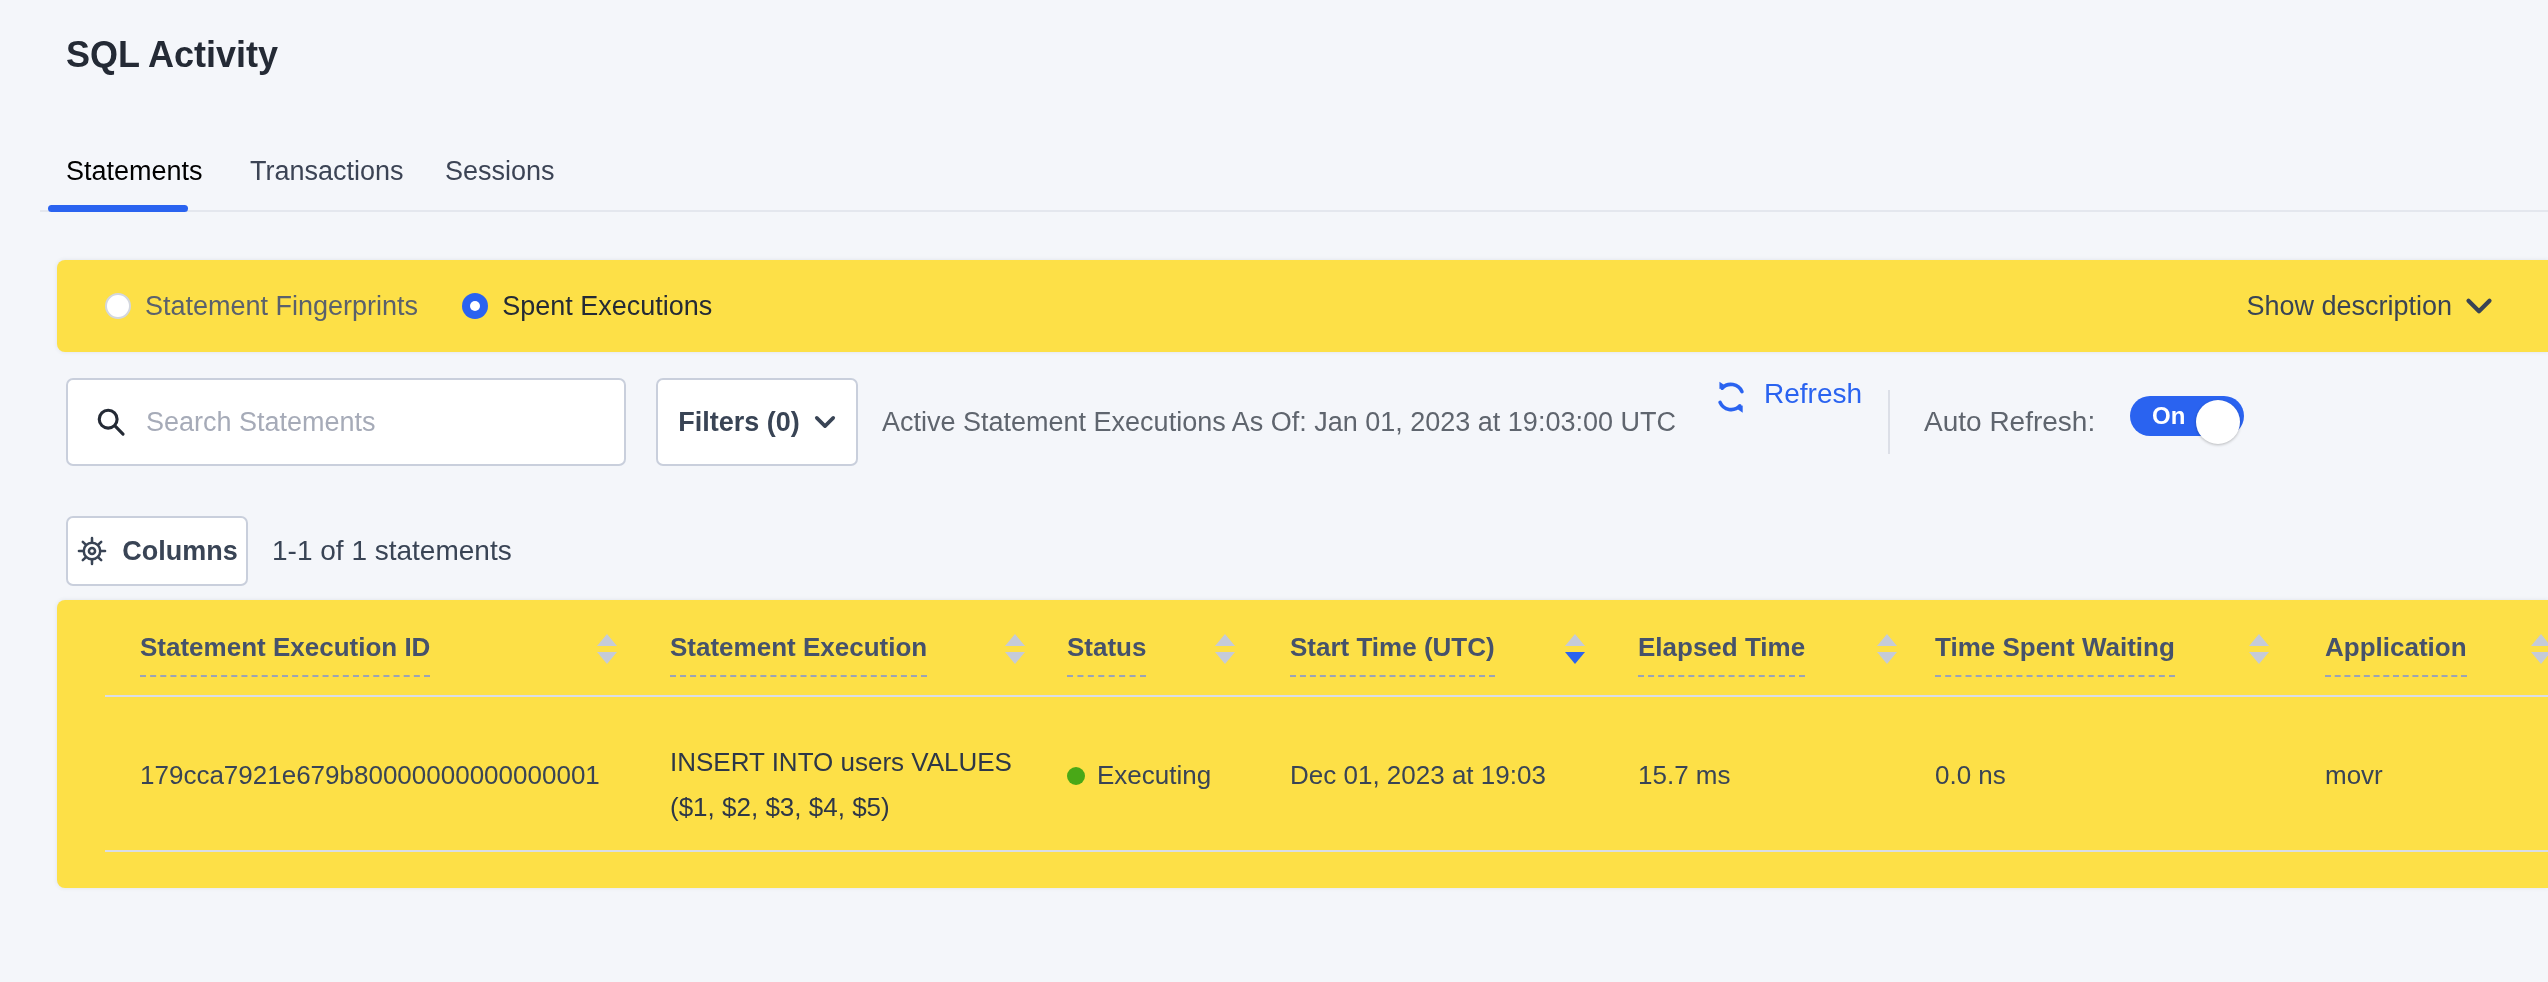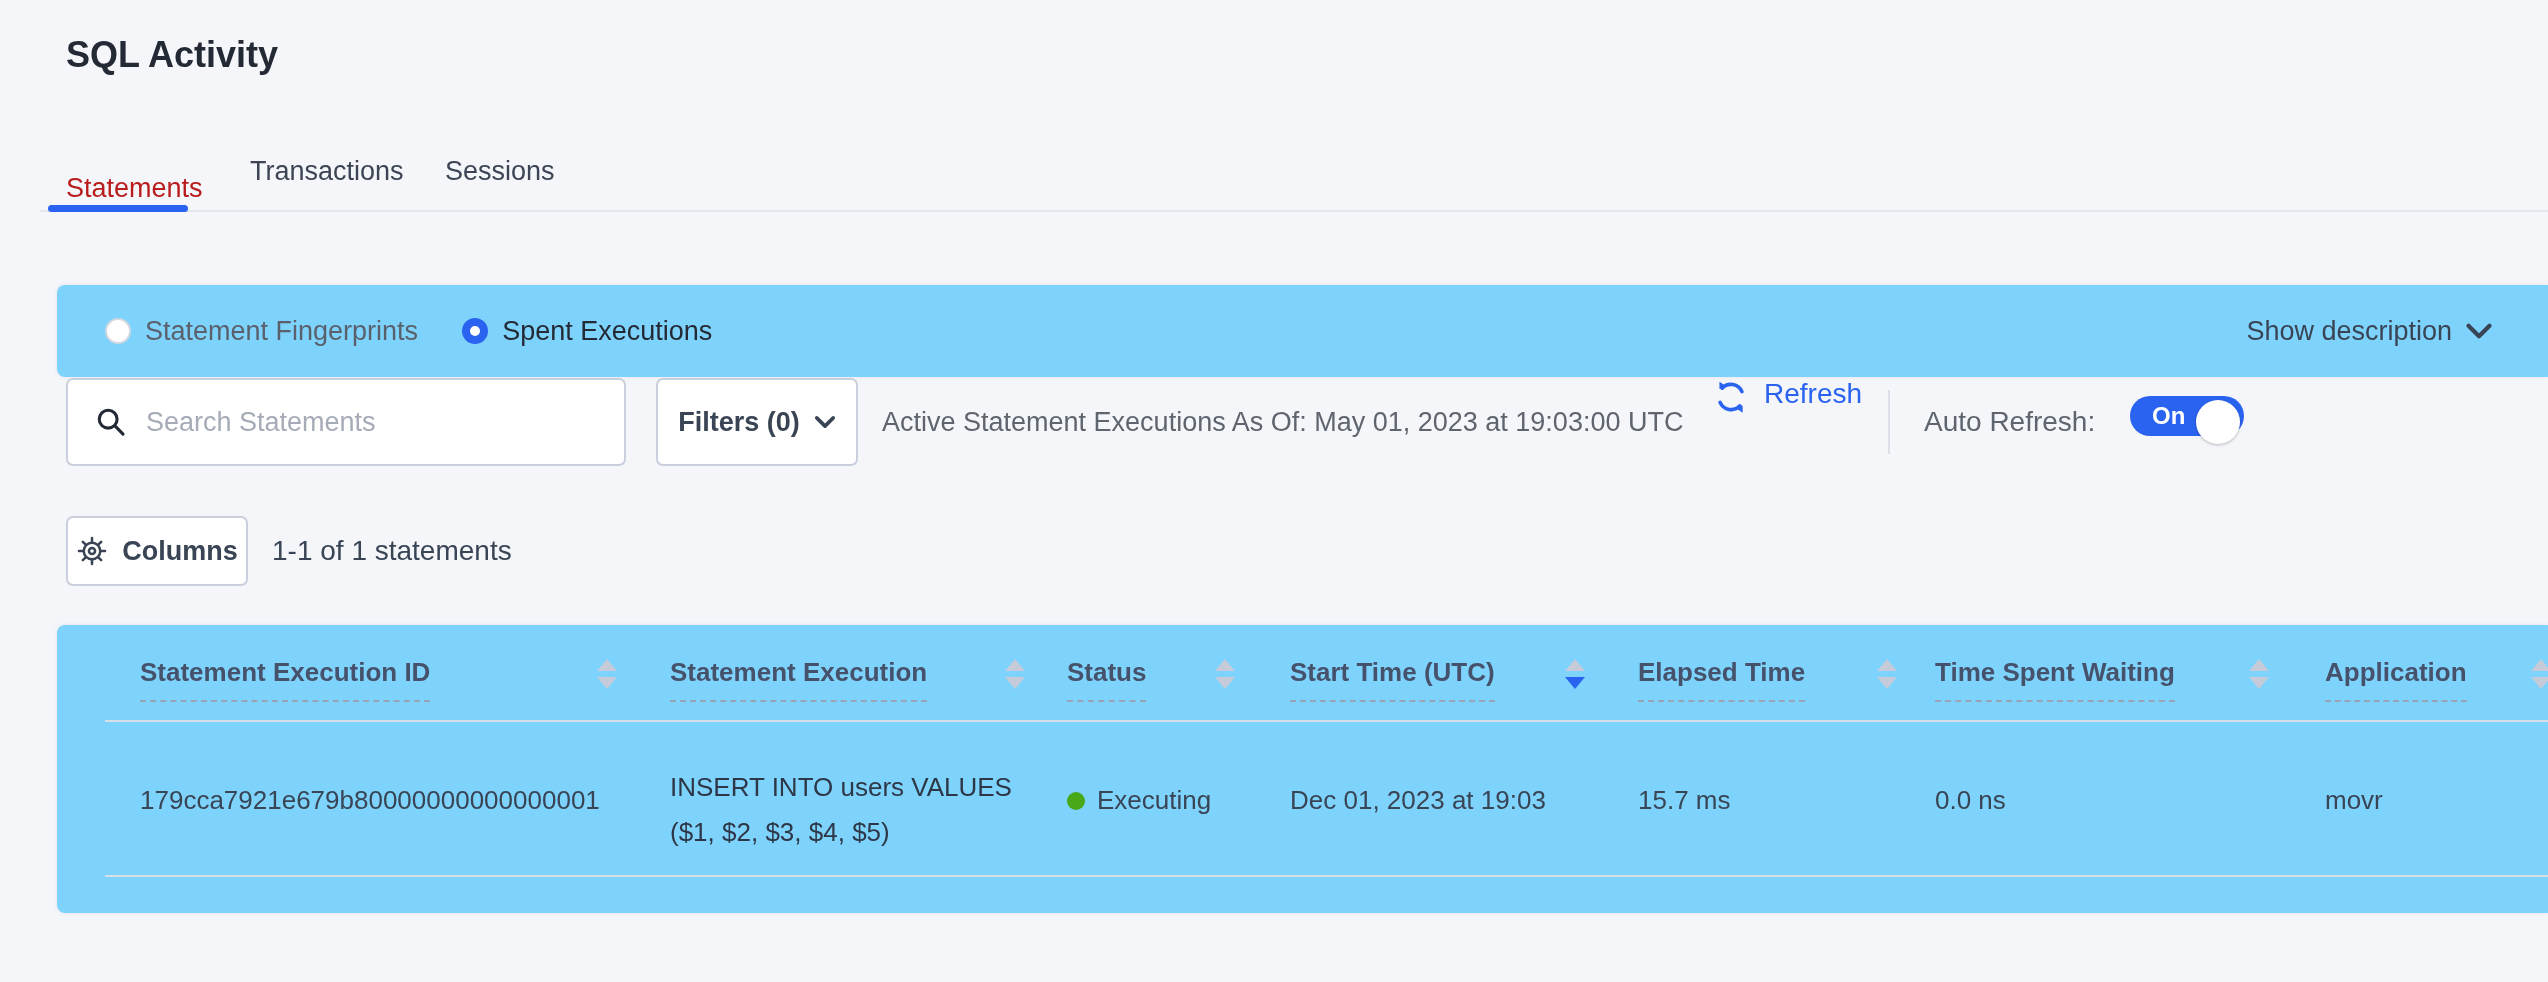--- a/index.html
+++ b/index.html
@@ -11,25 +11,25 @@
     position:relative;
     overflow:hidden;
   }
   .page { position:absolute; inset:0; }
 
   
   .page-title { position:absolute; left:66px; top:34px; font-size:36px; font-weight:700; color:#242a35; }
 
   .tabs-line { position:absolute; left:40px; right:0; top:210px; height:2px; background:#e4e7ee; }
   .tab { position:absolute; top:156px; font-size:27px; color:#3c4455; cursor:pointer; }
-  .tab.active { color:#b91c1c;margin-top:17px; }
+  .tab.active { color:#000000; }
   .tab-underline { position:absolute; left:48px; top:205px; width:140px; height:7px; background:#2a63f0; border-radius:4px; }
 
   
-  .bar { position:absolute; left:57px; right:0; background:#7dd3fc; box-shadow:0 0 4px rgba(67,90,111,.12); border-radius:8px 0 0 8px;margin-top:25px; }
+  .bar { position:absolute; left:57px; right:0; background:#fde047; box-shadow:0 0 4px rgba(67,90,111,.12); border-radius:8px 0 0 8px; }
   .radio-bar { top:260px; height:92px; display:flex; align-items:center; padding-left:48px; }
 
   .radio-circle { width:26px; height:26px; border-radius:50%; border:2px solid #d3d7df; background:#fff; flex:0 0 auto; }
   .radio-circle.selected { border:none; background:#2a63f0; position:relative; }
   .radio-circle.selected::after { content:""; position:absolute; left:8px; top:8px; width:10px; height:10px; background:#fff; border-radius:50%; }
   .radio-label { font-size:27px; margin-left:14px; color:#5a616c; }
   .radio-label.selected { color:#242a35; }
   .radio-gap { width:44px; }
 
   .show-desc { position:absolute; right:55px; top:0; height:92px; display:flex; align-items:center; gap:13px; color:#394455; font-size:27px; cursor:pointer; }
@@ -113,21 +113,21 @@
 
     <div class="btn filters-btn">
       <span>Filters (0)</span>
       <span>
         <svg width="22" height="14" viewBox="0 0 16 10">
             <polyline points="2,2 8,8 14,2" fill="none" stroke="#394455" stroke-width="2.6" stroke-linecap="round" stroke-linejoin="round"></polyline>
           </svg>
       </span>
     </div>
 
-    <div class="asof-text">Active Statement Executions As Of: May 01, 2023 at 19:03:00 UTC</div>
+    <div class="asof-text">Active Statement Executions As Of: Jan 01, 2023 at 19:03:00 UTC</div>
 
     <div class="refresh">
       <span>
         <svg width="38" height="38" viewBox="0 0 24 24" fill="none">
           <path d="M18.9 8.6 A 7.6 7.6 0 0 0 6.4 6.4" stroke="#2a63f0" stroke-width="2.3" stroke-linecap="round"></path>
           <polygon points="5.0,2.6 5.0,8.2 10.2,6.2" fill="#2a63f0" transform="translate(0.6,0.2) scale(0.82)"></polygon>
           <path d="M5.1 15.4 A 7.6 7.6 0 0 0 17.6 17.6" stroke="#2a63f0" stroke-width="2.3" stroke-linecap="round"></path>
           <polygon points="19.0,21.4 19.0,15.8 13.8,17.8" fill="#2a63f0" transform="translate(3.8,4.4) scale(0.82)"></polygon>
         </svg>
       </span>

